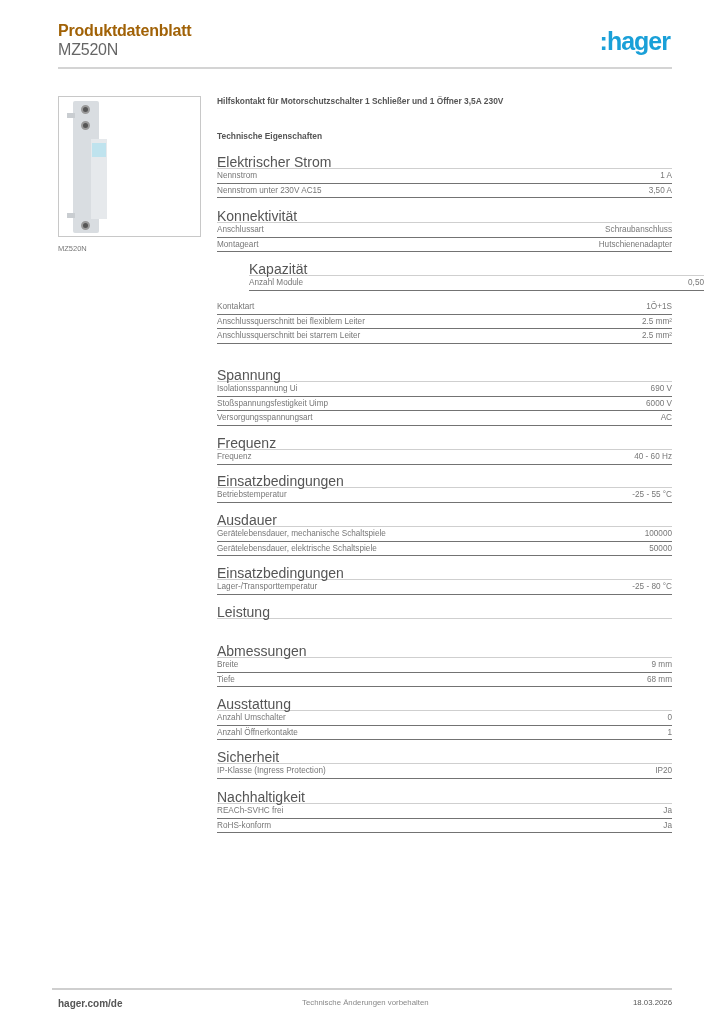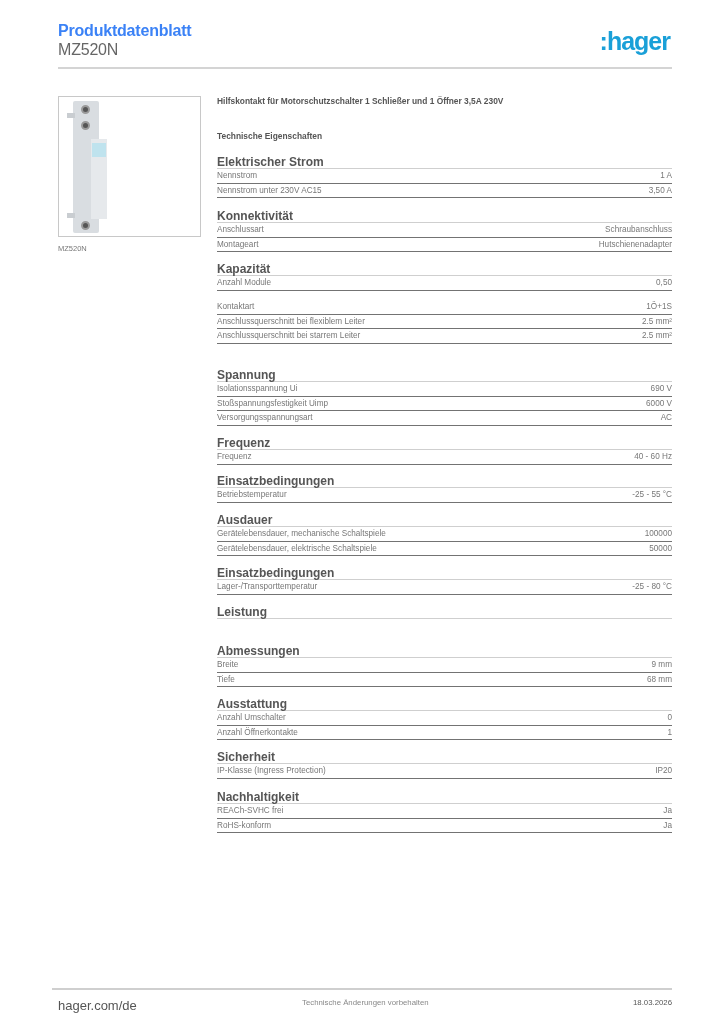--- a/index.html
+++ b/index.html
@@ -1,46 +1,46 @@
 <!DOCTYPE html>
 <html><head>
   <meta charset="utf-8">
   <style>
     * { box-sizing: border-box; margin: 0; padding: 0; }
     html, body { width: 724px; height: 1024px; background: #ffffff; }
     body { position: relative; font-family: "Liberation Sans", sans-serif; color: #555; overflow: hidden; }
 
     .header { position: absolute; left: 58px; top: 21px; width: 614px; }
-    .doc-title { font-size: 16px; font-weight: bold; color: #3b82f6; letter-spacing: -0.2px; line-height: 19px; }
+    .doc-title { font-size: 16px; font-weight: bold; color: #a16207; letter-spacing: -0.2px; line-height: 19px; }
     .doc-sub { font-size: 16px; color: #666; line-height: 19px; letter-spacing: -0.2px; }
     .logo { position: absolute; right: 2px; top: 6px; font-size: 25px; font-weight: bold; color: #1aa0d8; letter-spacing: -1px; font-family: "Liberation Sans", sans-serif; }
     .header-rule { position: absolute; left: 58px; top: 67px; width: 614px; height: 2px; background: #d4d4d4; }
 
     .image-box { position: absolute; left: 58px; top: 96px; width: 143px; height: 141px; border: 1px solid #c8c8c8; background: #fff; }
     .image-caption { position: absolute; left: 58px; top: 244px; font-size: 7.5px; color: #777; }
 
     
     .dev { position: absolute; left: 8px; top: 4px; width: 48px; height: 132px; }
     .dev .body1 { position: absolute; left: 6px; top: 0; width: 26px; height: 132px; background: #d9dde1; border-radius: 2px; }
     .dev .body2 { position: absolute; left: 24px; top: 38px; width: 16px; height: 80px; background: #e6e9ec; }
     .dev .label { position: absolute; left: 25px; top: 42px; width: 14px; height: 14px; background: #bfe3ee; }
     .dev .screw { position: absolute; width: 9px; height: 9px; border-radius: 50%; background: #555; border: 2px solid #9a9a9a; }
     .dev .clip { position: absolute; width: 8px; height: 5px; background: #c9cdd1; }
 
     .content { position: absolute; left: 217px; top: 0; width: 455px; }
     .product-desc { position: absolute; top: 96px; left: 0; font-size: 8.4px; font-weight: bold; color: #555; white-space: nowrap; }
     .tech-heading { position: absolute; top: 131px; left: 0; font-size: 8.4px; font-weight: bold; color: #555; }
 
     .section { position: absolute; left: 0; width: 455px; }
-    .section-title { font-size: 12px; font-weight: bold; color: #555; height: 14px; line-height: 14px; border-bottom: 1.5px solid #cfcfcf; }
+    .section-title { font-size: 14px; font-weight: normal; color: #555; height: 14px; line-height: 14px; border-bottom: 1.5px solid #cfcfcf; }
     .row { display: flex; justify-content: space-between; height: 14.5px; line-height: 14px; font-size: 8.2px; color: #777; border-bottom: 1px solid #737373; }
     .row .val { text-align: right; }
 
     .footer-rule { position: absolute; left: 52px; top: 988px; width: 620px; height: 1.5px; background: #cfcfcf; }
-    .footer-left { position: absolute; left: 58px; top: 998px; font-size: 13px; font-weight: normal; color: #555; }
+    .footer-left { position: absolute; left: 58px; top: 998px; font-size: 10px; font-weight: bold; color: #555; }
     .footer-center { position: absolute; left: 302px; top: 998px; font-size: 7.8px; color: #888; }
     .footer-right { position: absolute; right: 52px; top: 998px; font-size: 7.8px; font-weight: normal; color: #555; }
   </style>
 </head>
 <body>
 
 <div class="header">
   <div class="doc-title">Produktdatenblatt</div>
   <div class="doc-sub">MZ520N</div>
   <div class="logo">:hager</div>
@@ -80,21 +80,21 @@
         <div class="section-title">Konnektivität</div>
         <div class="row">
           <span>Anschlussart</span>
           <span class="val">Schraubanschluss</span>
         </div>
         <div class="row">
           <span>Montageart</span>
           <span class="val">Hutschienenadapter</span>
         </div>
       </div>
-      <div class="section" style="top: 262px;">
+      <div class="section" style="top: 262px; margin-left: 32px;">
         <div class="section-title">Kapazität</div>
         <div class="row">
           <span>Anzahl Module</span>
           <span class="val">0,50</span>
         </div>
       </div>
       <div class="section" style="top: 300px;">
         <div class="row">
           <span>Kontaktart</span>
           <span class="val">1Ö+1S</span>

